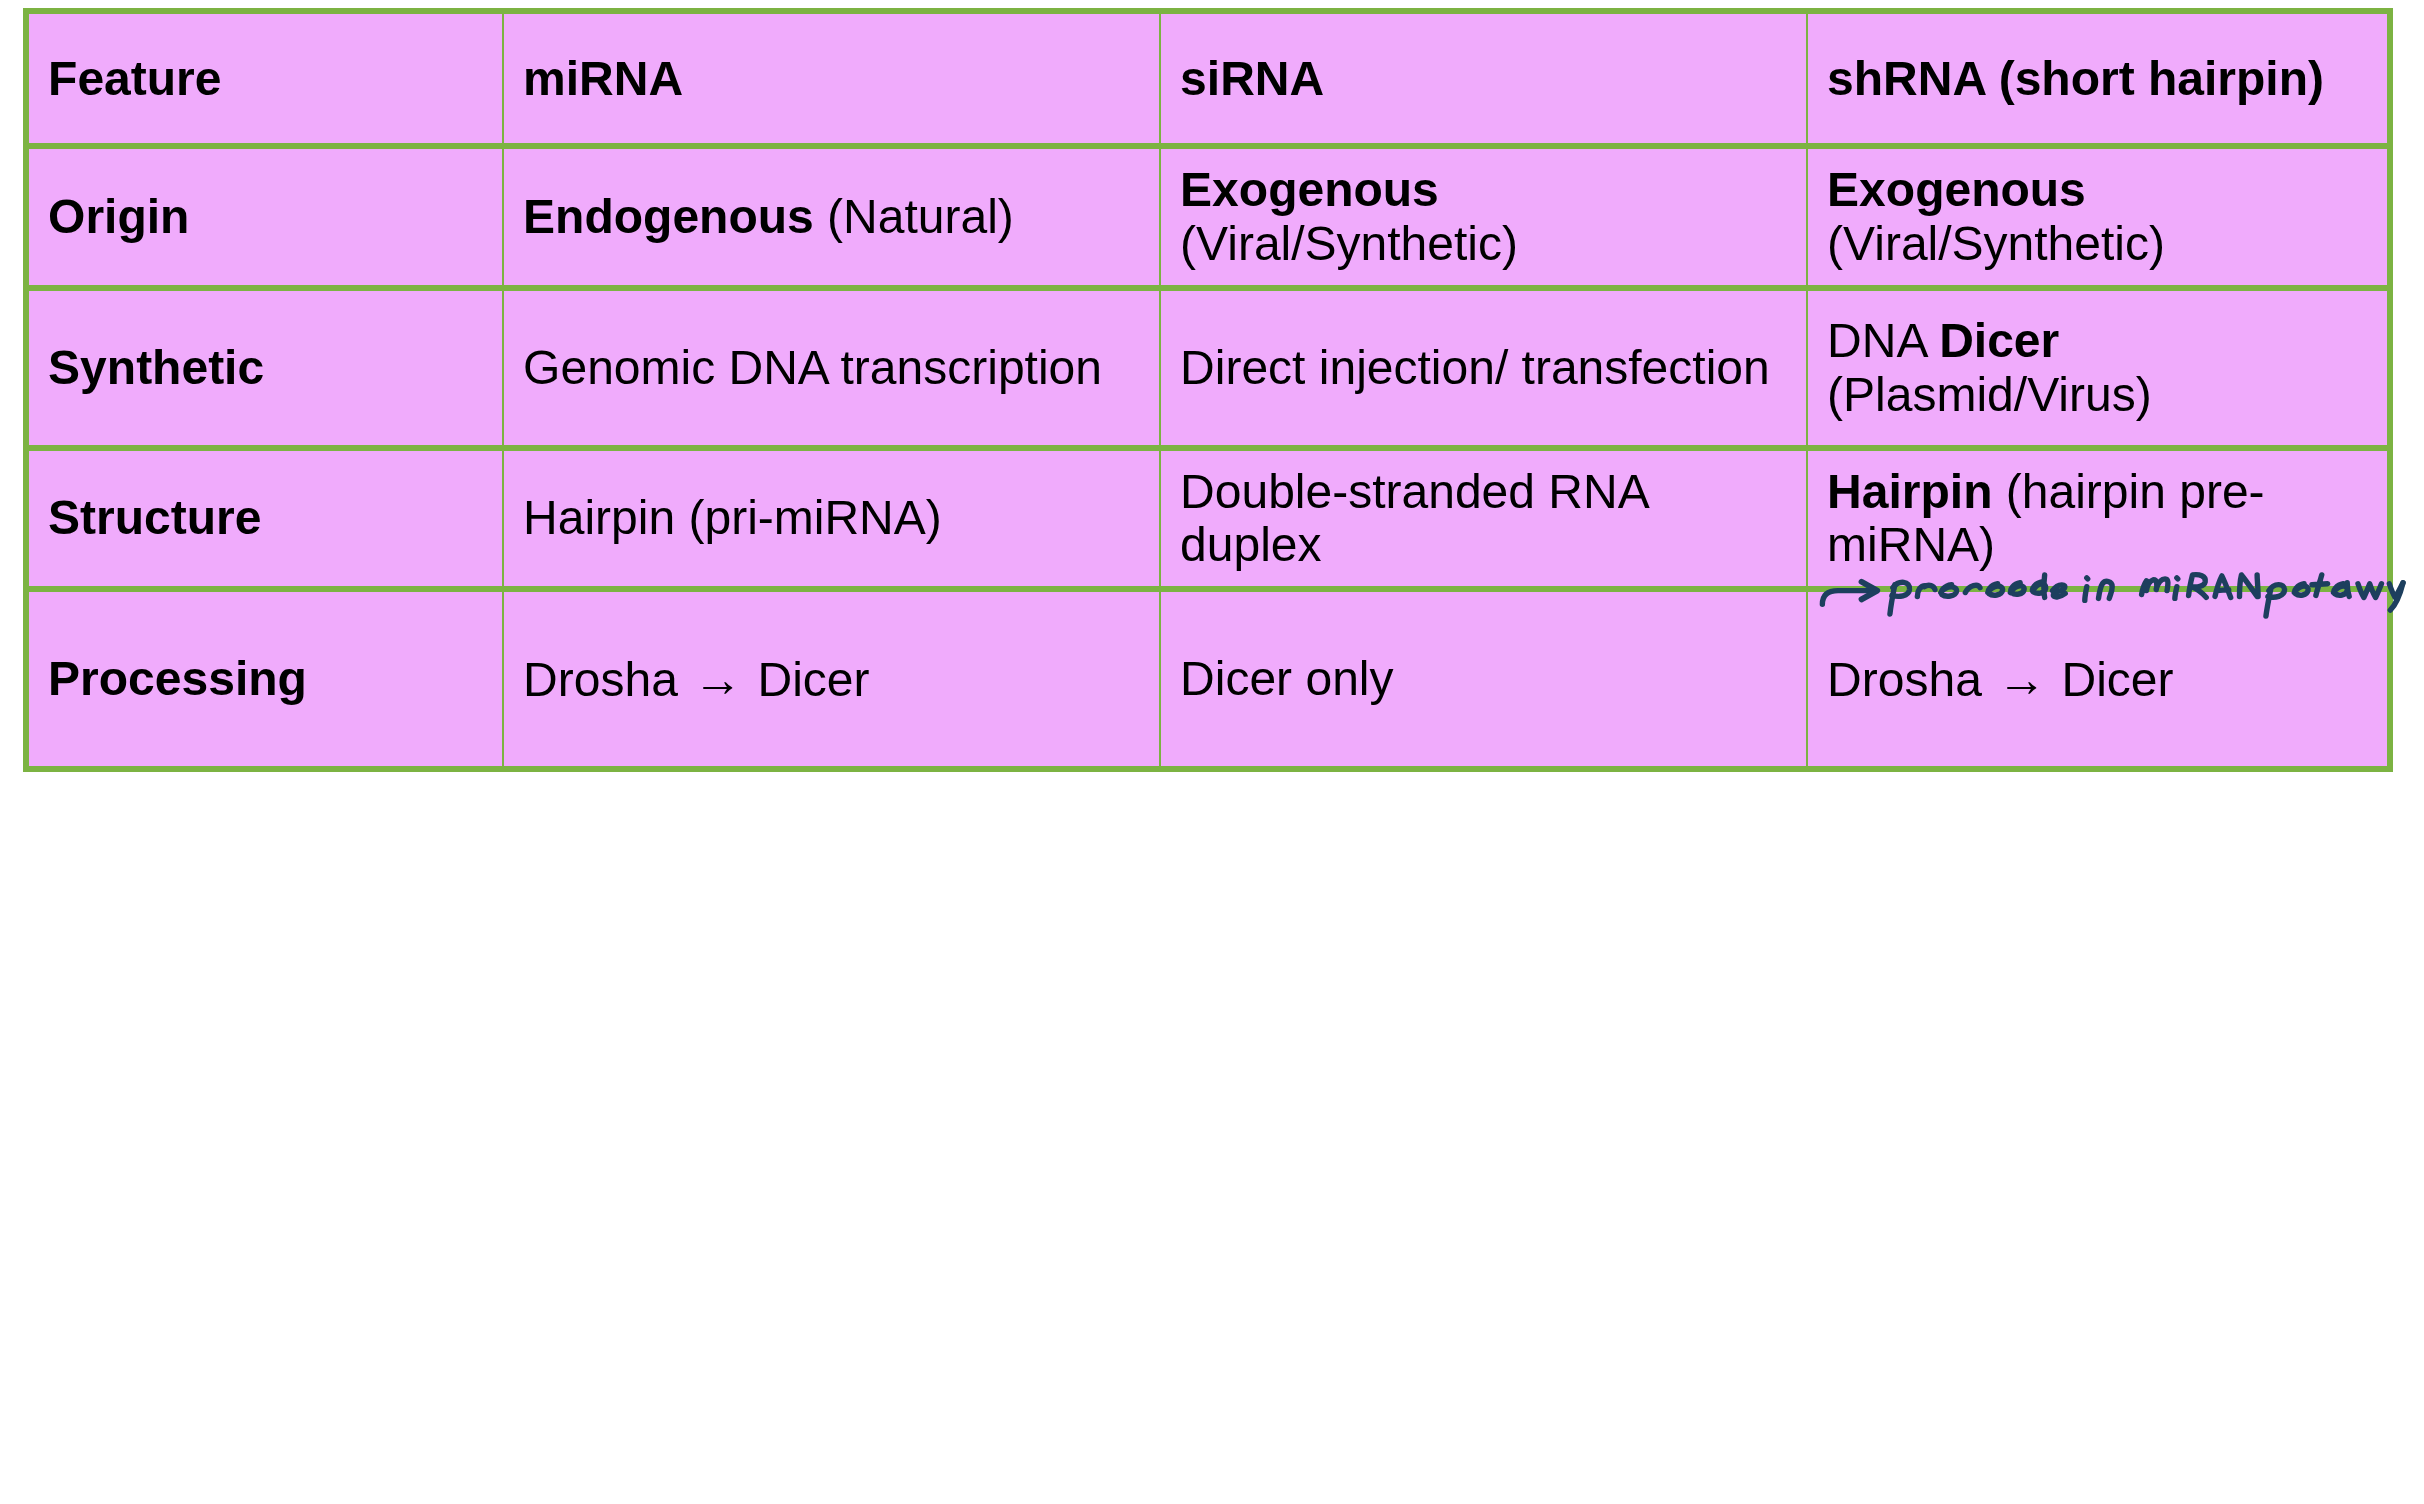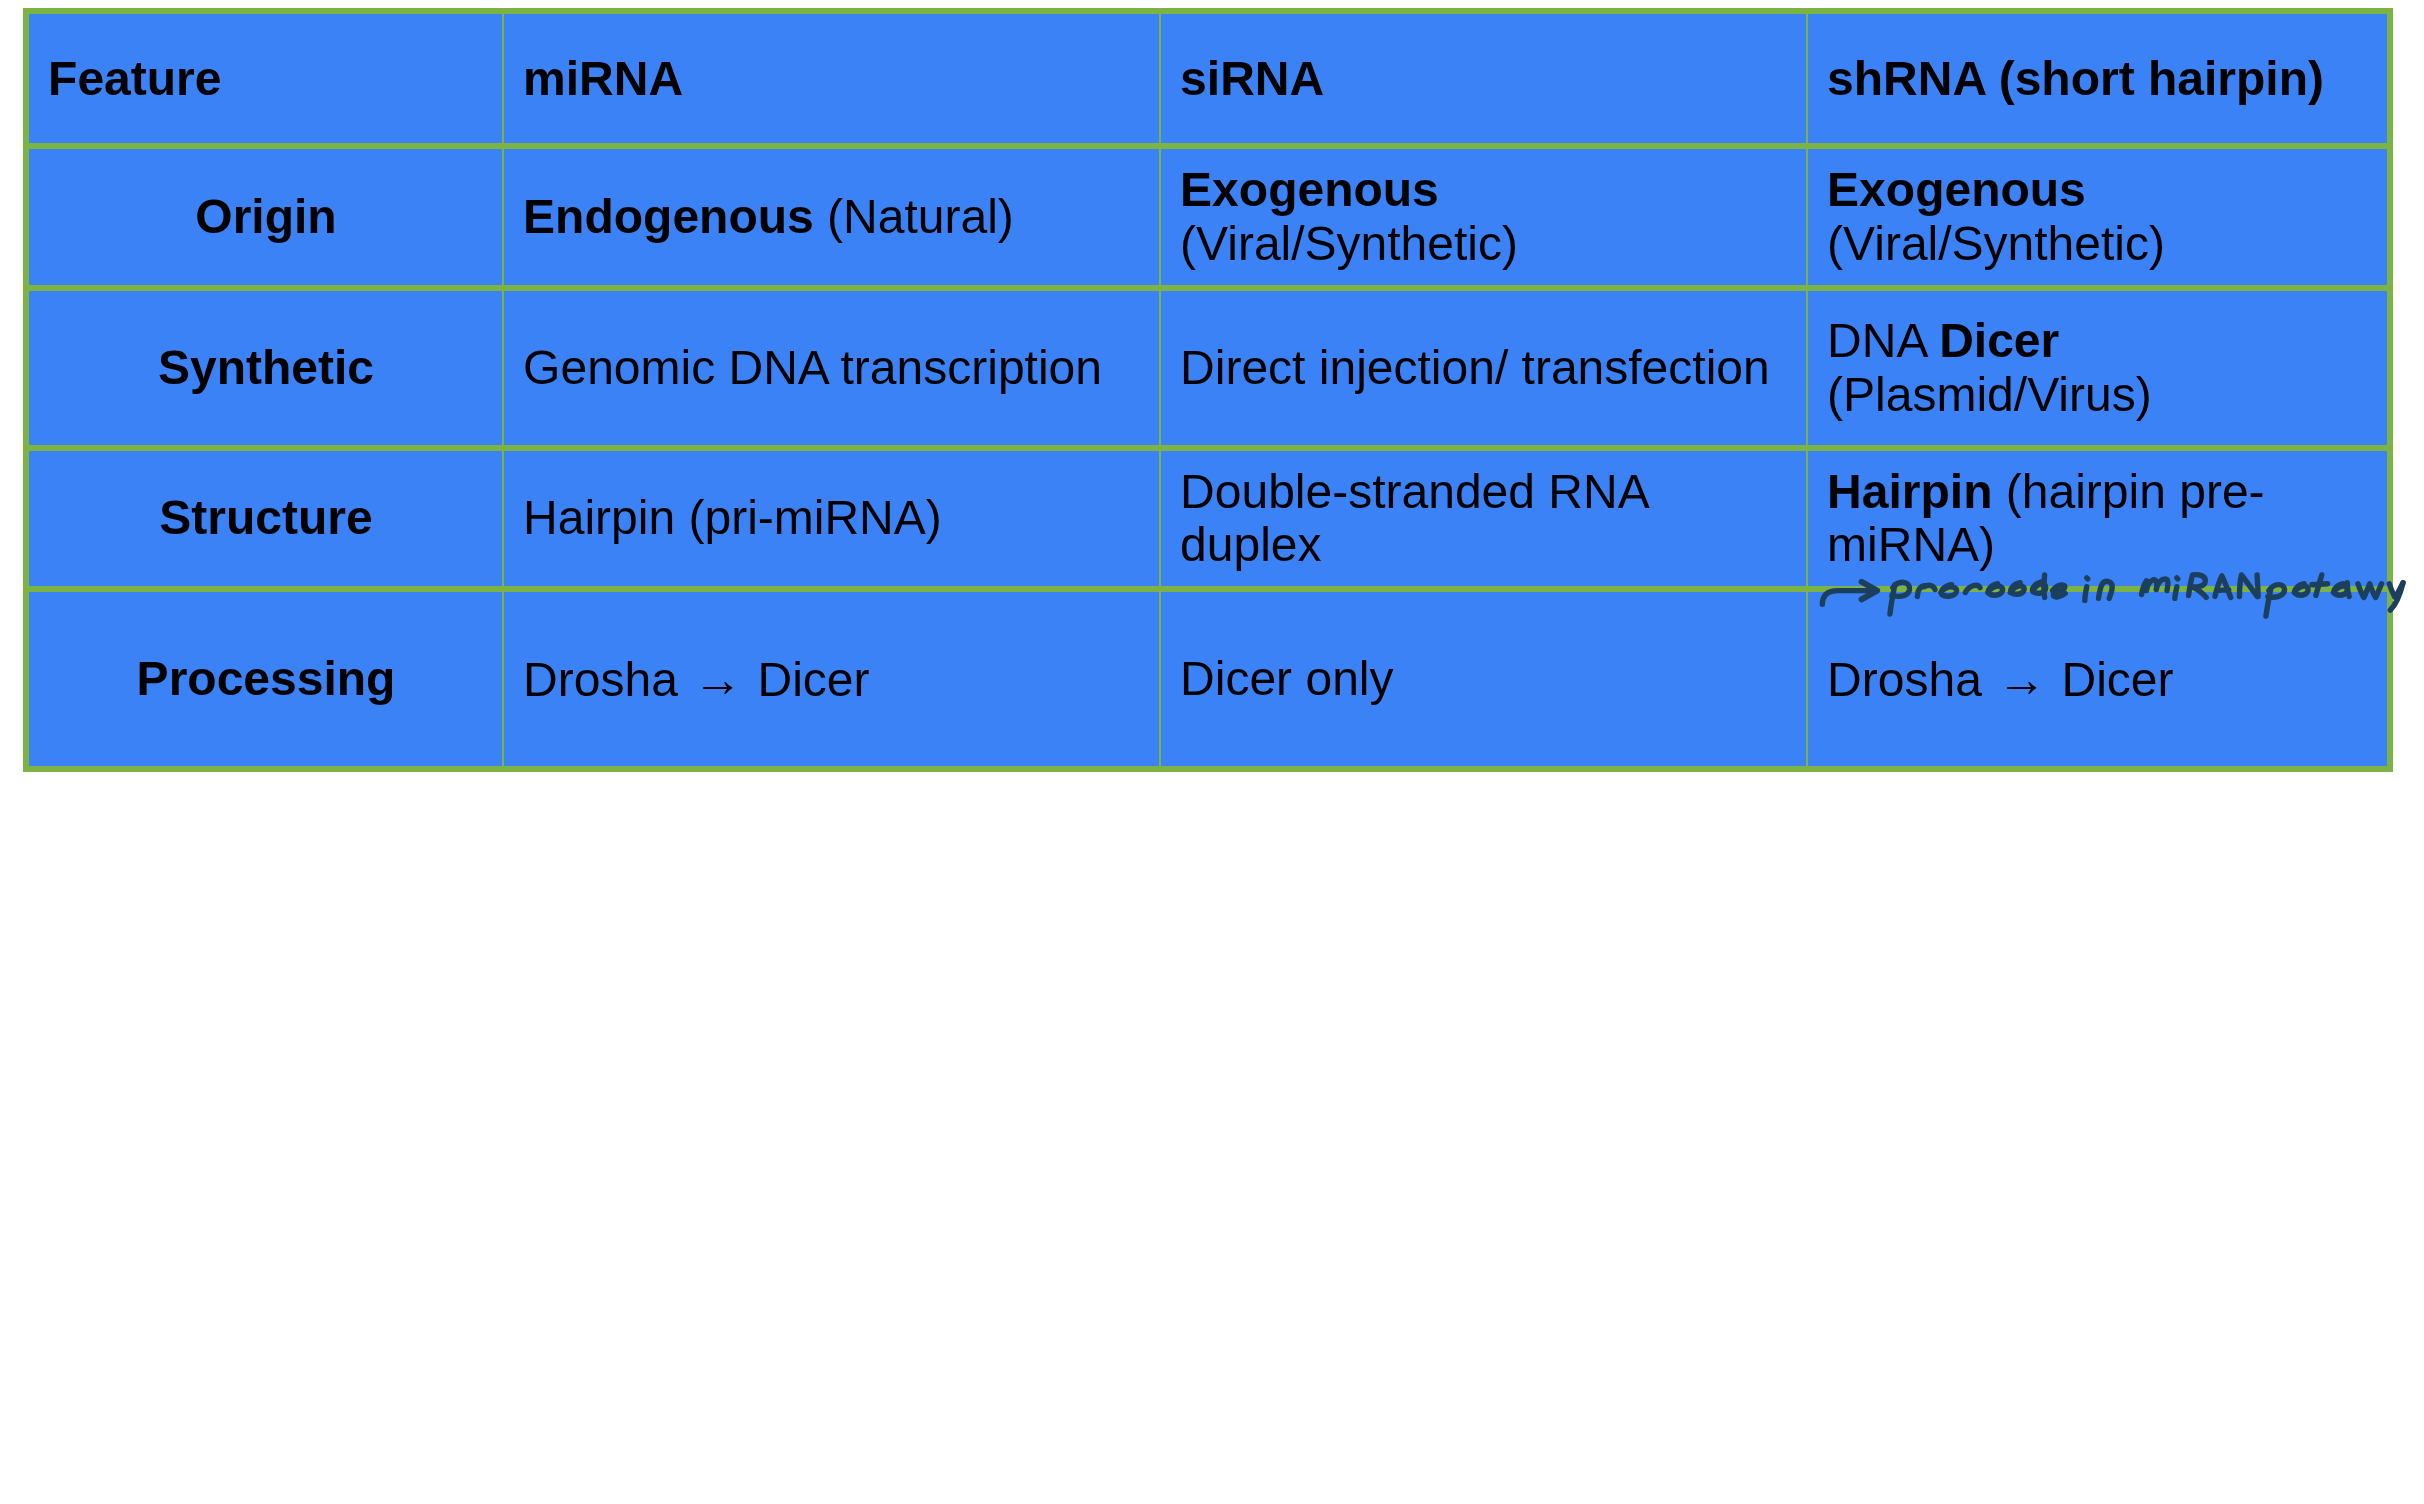--- a/index.html
+++ b/index.html
@@ -37,21 +37,21 @@
     padding: 13.7px 17.6px 13.7px 19.6px;
     font-size: 48px;
     line-height: 1.12;
     color: #000000;
     
     border-left: 2.9px solid #7cb342;
     border-right: 2.9px solid #7cb342;
     
     border-top: 6.9px solid #7cb342;
     border-bottom: 6.9px solid #7cb342;
-    background: #3b82f6;
+    background: #f0abfc;
   }
 
   
   .cmp-table tr td:first-child { border-left: 6.9px solid #7cb342; }
   .cmp-table tr td:last-child  { border-right: 6.9px solid #7cb342; }
 
   col.c-feature { width: 477px; }
   col.c-mirna   { width: 657px; }
   col.c-sirna   { width: 647px; }
   col.c-shrna   { width: 583px; }
@@ -61,21 +61,20 @@
   tr.r-origin td   { height: 108px; }
   tr.r-delivery td { height: 127px; }
   tr.r-structure td{ height: 103px; }
   tr.r-duration td { height: 157px; }
   tr.r-processing td { height: 147px; }
   tr.r-mainuse td  { height: 191px; }
 
   .feature-cell {
     font-weight: bold;
     font-size: 47px;
-    text-align: center;
   }
   .head-cell {
     font-weight: bold;
     font-size: 48px;
   }
   .b { font-weight: bold; }
 
   .arrow-glyph {
     font-weight: bold;
     font-size: 49px;

